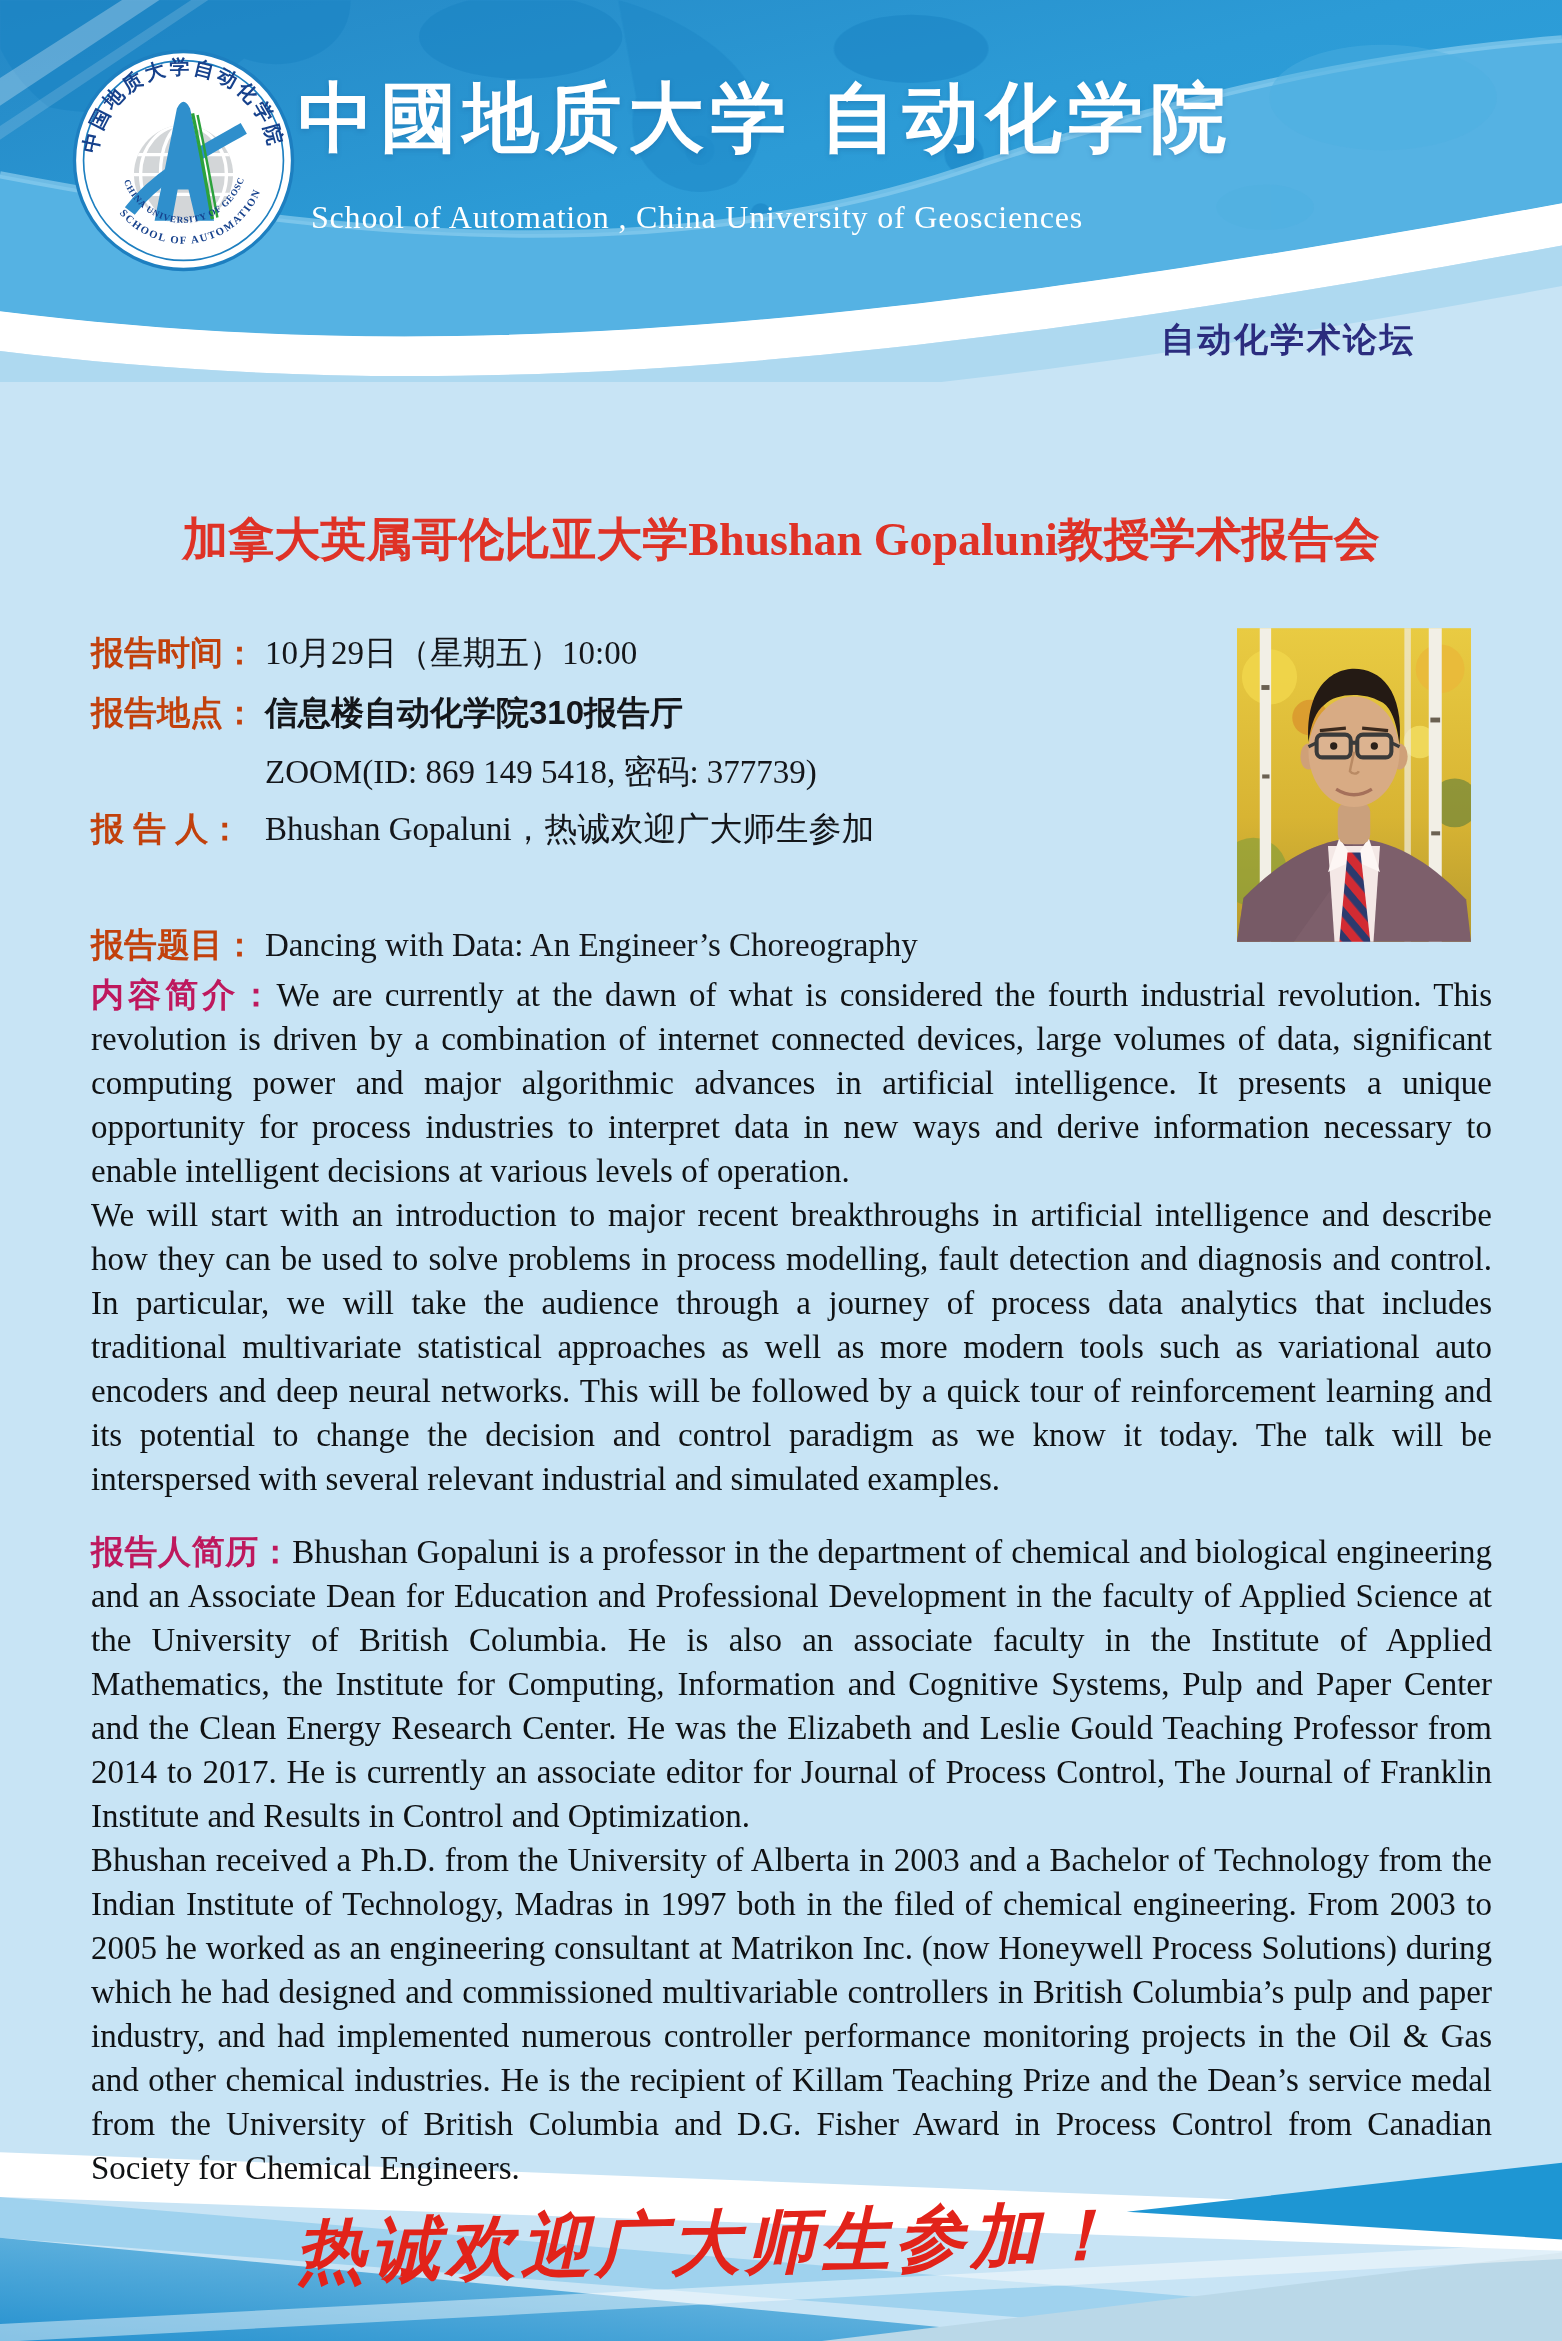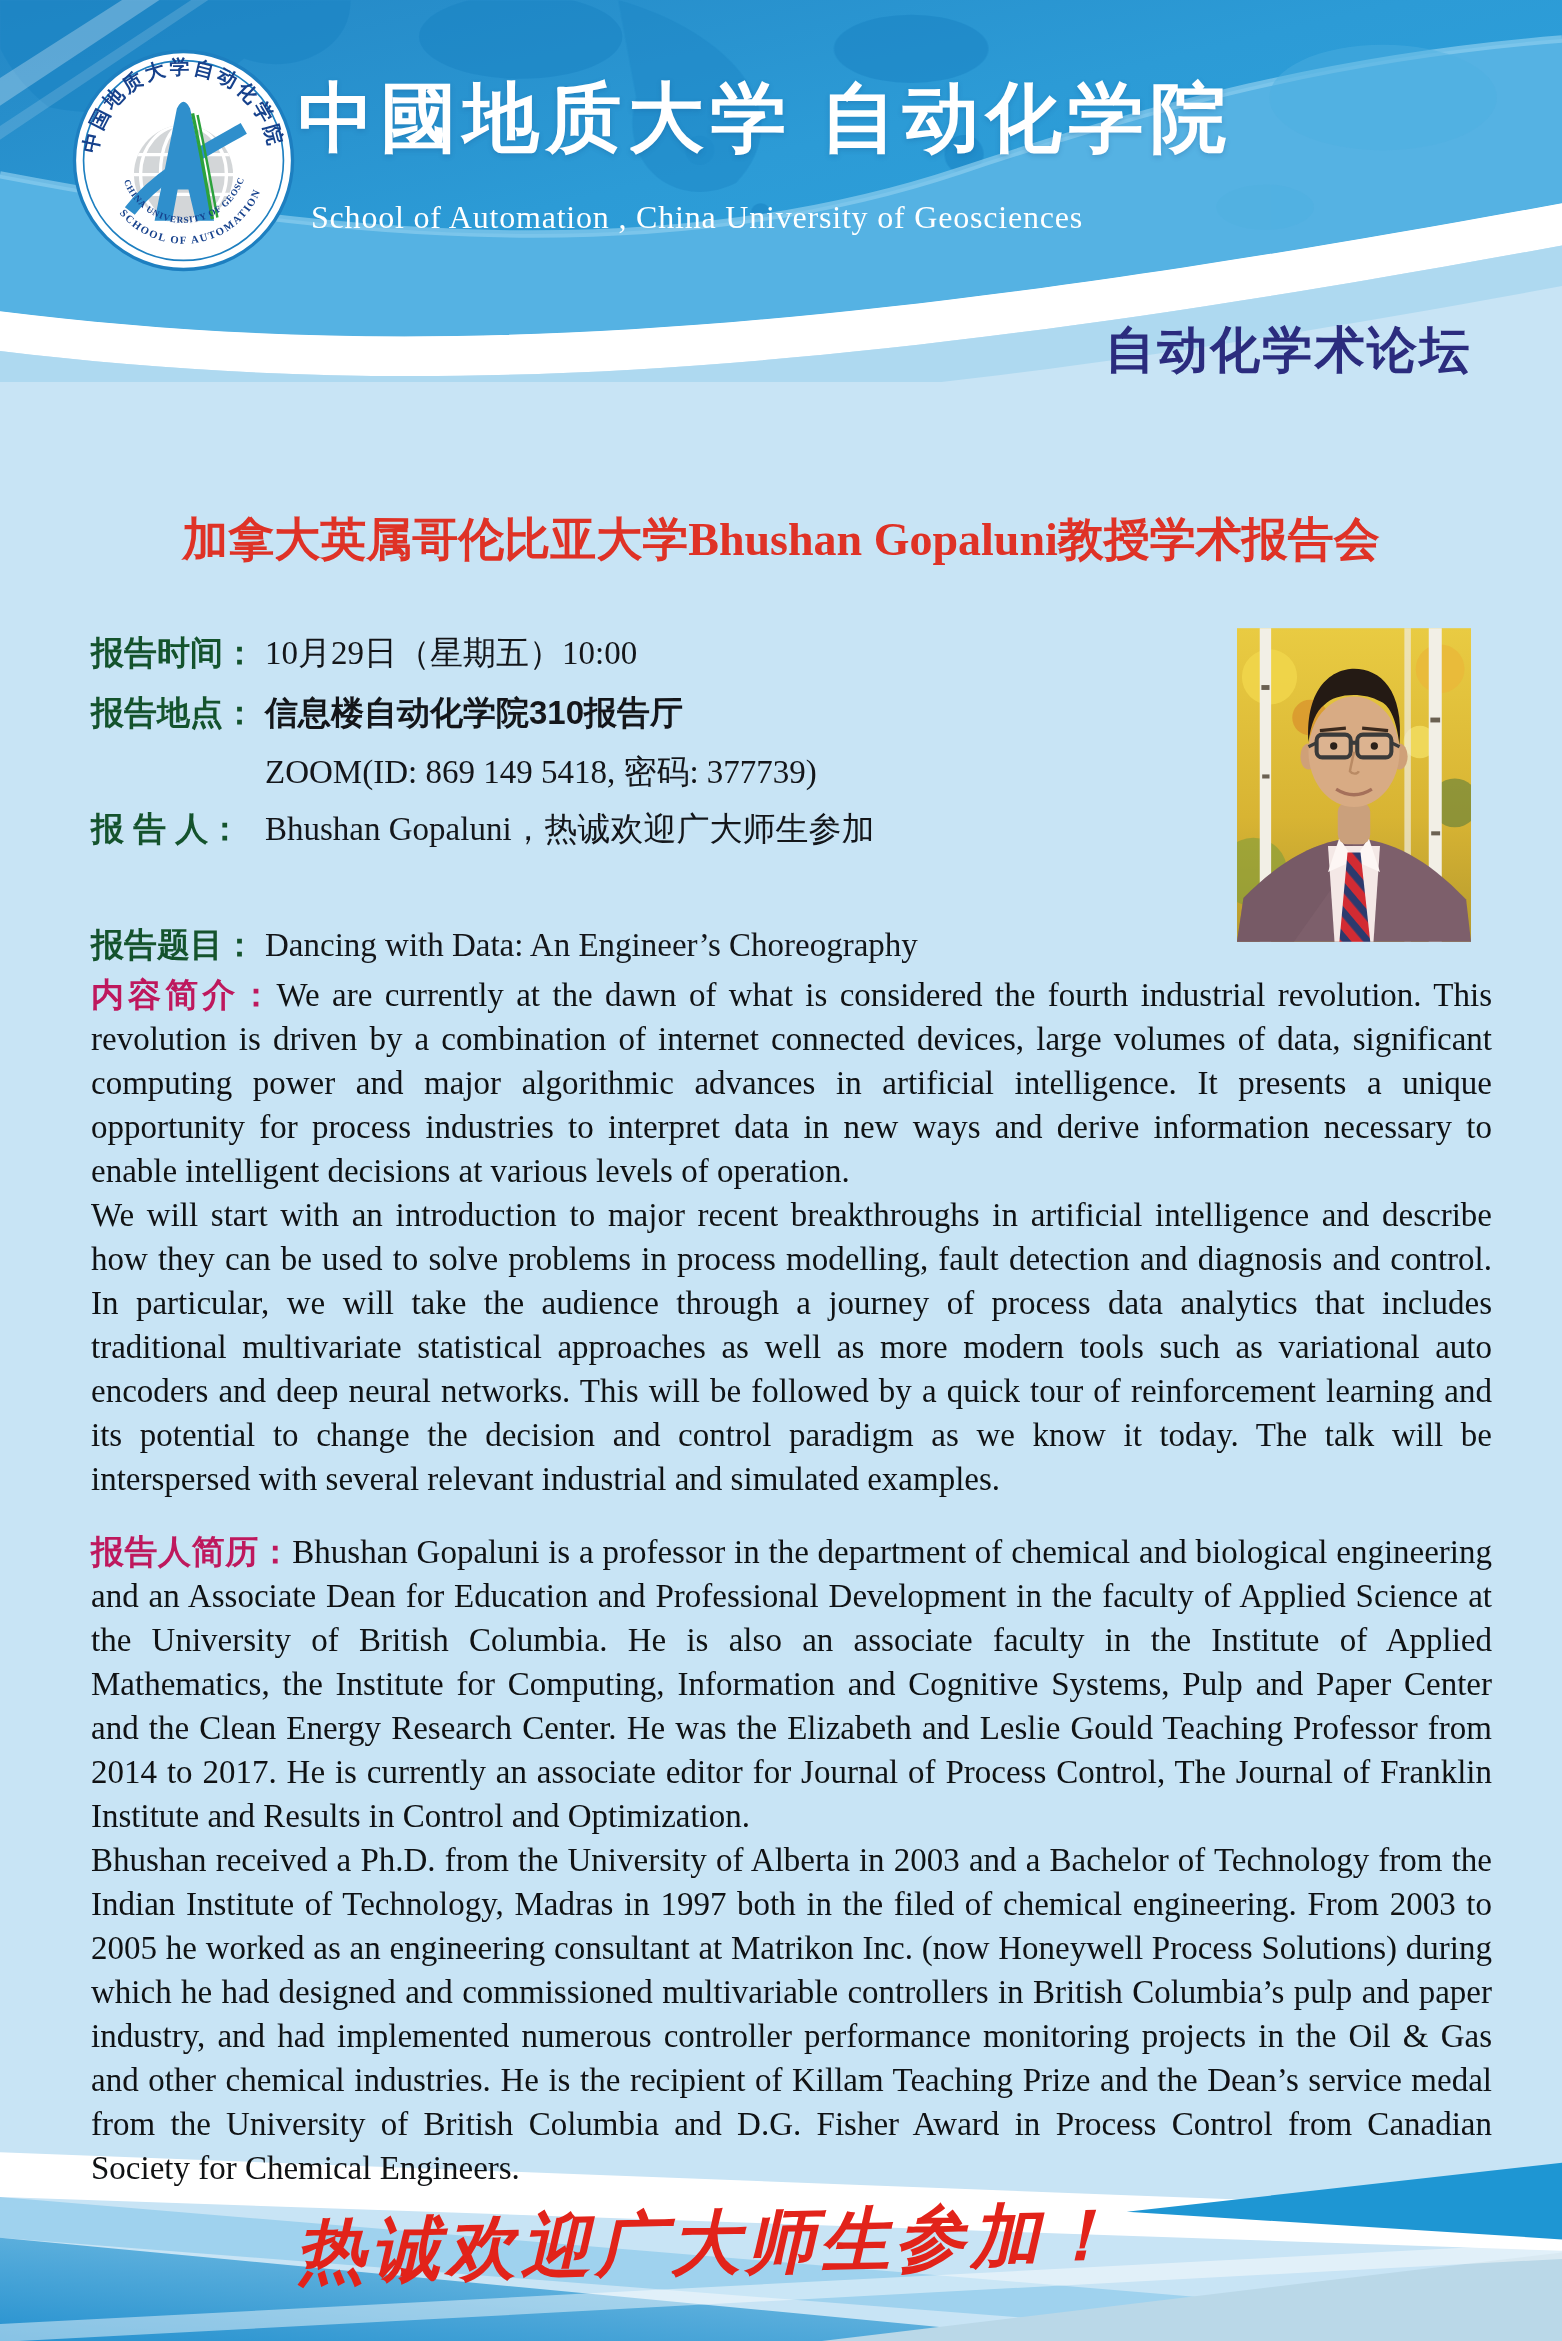--- a/index.html
+++ b/index.html
@@ -12,30 +12,30 @@
   .header-svg{left:0;top:0;width:1562px;height:382px;}
   .logo{left:72px;top:49px;width:223px;height:223px;}
   .title-cn{left:298px;top:68px;font-family:"Liberation Sans",sans-serif;font-weight:bold;
             font-size:76px;color:#ffffff;letter-spacing:6.5px;white-space:nowrap;
             text-shadow:0 2.4px 4.9px rgba(20,80,140,.25);}
   .title-en{left:311px;top:199px;font-size:32px;font-weight:normal;color:#ffffff;
             letter-spacing:0.8px;white-space:nowrap;}
 
   
   .forum{right:70px;top:317px;width:407px;text-align:center;color:#2b2c7e;}
-  .forum-title{font-family:Liberation Mono, monospace;font-weight:bold;font-size:50px;
+  .forum-title{font-family:Liberation Mono, monospace;font-weight:bold;font-size:34px;
                letter-spacing:2.4px;white-space:nowrap;}
   .forum-issue{margin-top:13px;font-size:42px;font-weight:bold;letter-spacing:1.6px;}
 
   .main-title{left:0;right:0;top:509px;text-align:center;color:#df3226;font-weight:bold;
               font-size:46px;white-space:nowrap;letter-spacing:0px;}
 
   
   .info-row{left:91px;height:42px;white-space:nowrap;font-size:33px;color:#14161a;}
-  .info-row .lbl{display:inline-block;width:174px;color:#14532d;
+  .info-row .lbl{display:inline-block;width:174px;color:#c2410c;
                  font-family:"Liberation Sans",sans-serif;font-weight:bold;font-size:33px;
                  white-space:pre;vertical-align:baseline;}
   .info-row.sans .val{font-family:"Liberation Sans",sans-serif;font-weight:bold;}
   .r1{top:631px;} .r2{top:691px;} .r3{top:750px;} .r4{top:807px;} .r5{top:865px;} .r6{top:923px;}
 
   .photo{left:1237px;top:628px;width:234px;height:314px;}
 
   
   .para-block{left:91px;width:1401px;font-size:33px;line-height:44px;color:#101214;
               text-align:justify;z-index:3;}

